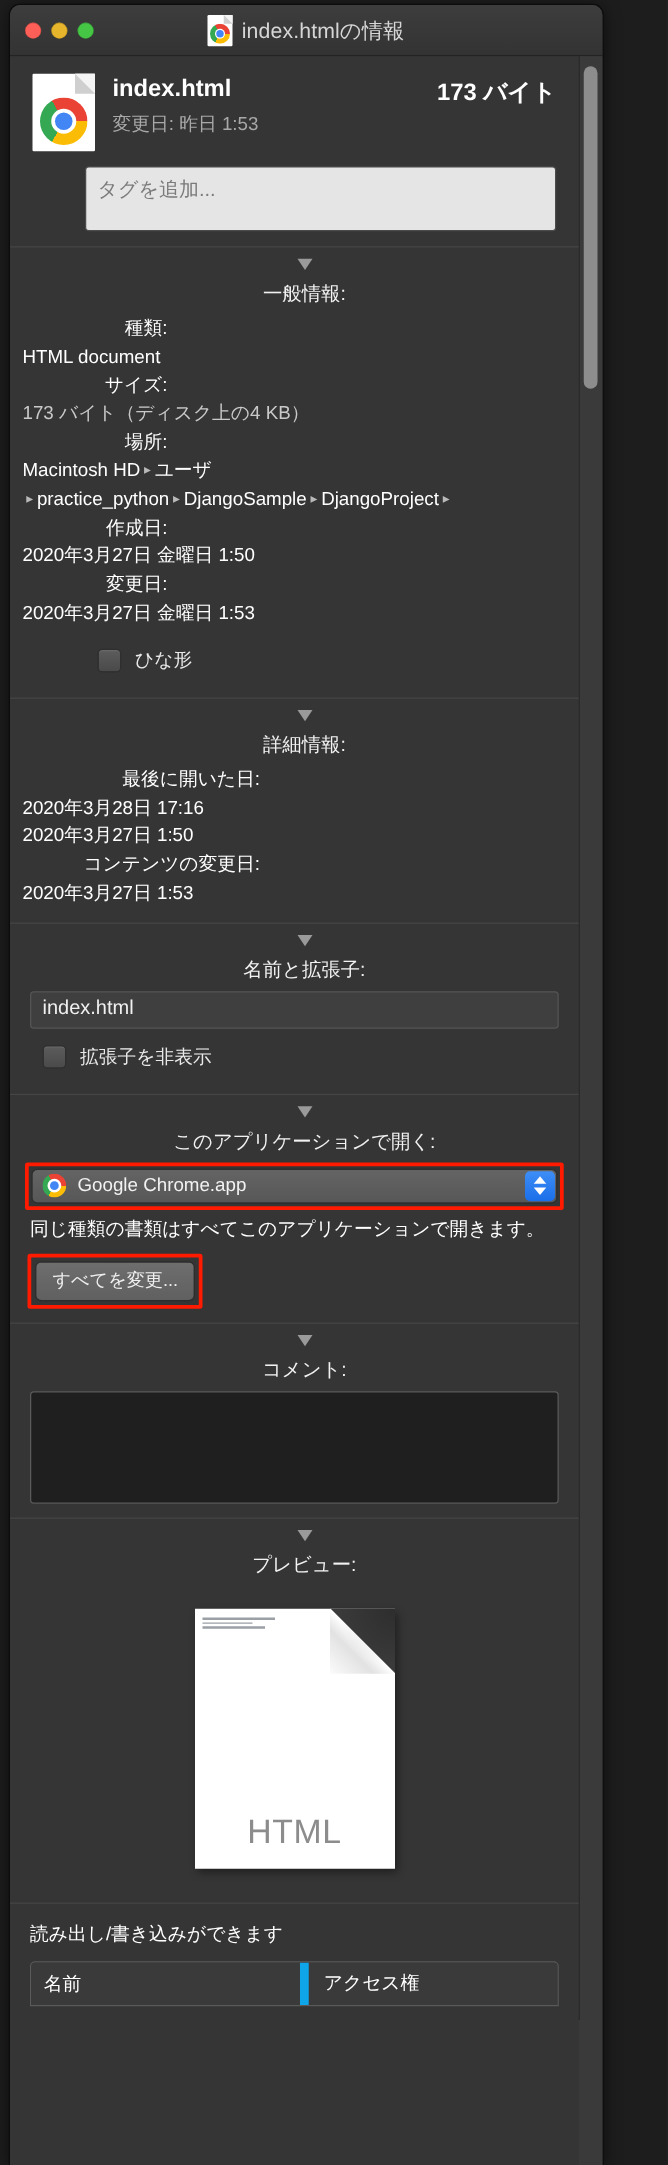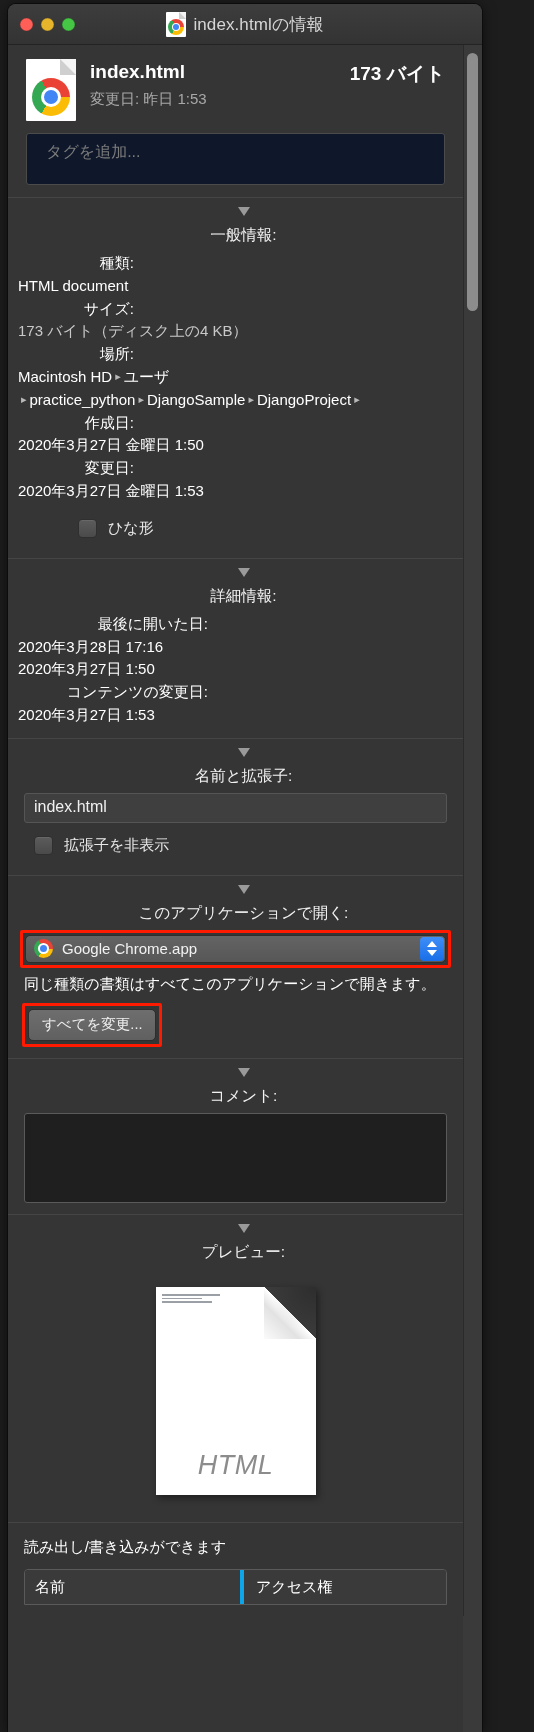--- a/index.html
+++ b/index.html
@@ -97,27 +97,28 @@
   .fname {
     color:#ffffff; font-size:19px; font-weight:bold; line-height:1.15;
   }
   .fsub { color:#a8a8a8; font-size:15px; margin-top:7px; }
   .fsize { color:#ffffff; font-size:19px; font-weight:bold; white-space:nowrap; padding-top:2px; }
 
   
   .tags-wrap { padding: 0 18px 12px 18px; }
   .tags-field {
     height: 52px;
-    background: #0f172a;
+    background: #e5e5e5;
     border: 1px solid #4b4b4b;
     border-radius: 3px;
     color: #7b7b7b;
     font-size: 16px;
-    padding: 8px 19px;
+    padding: 8px 9px;
     box-sizing: border-box;
+    margin-left: 42px;
   }
 
   
   .section { border-top: 1px solid #454545; padding: 9px 0 11px 0; }
   .sec-head {
     display:flex; align-items:center; gap: 9px;
     padding-left: 16px; margin-bottom: 6px; flex-direction: column;
   }
   .tri {
     width:0; height:0;
@@ -232,34 +233,34 @@
   .doc-thumb .curl {
     position:absolute; top:0; right:0; width:52px; height:52px;
     background: radial-gradient(circle at 100% 0%, rgba(0,0,0,.22) 0%, rgba(0,0,0,0) 62%);
   }
   .doc-thumb .code-lines {
     position:absolute; top:7px; left:6px; width:64px;
   }
   .doc-thumb .cl { height:1.5px; background:#9aa0a6; margin-bottom:2px; }
   .doc-thumb .label {
     position:absolute; bottom:14px; left:0; right:0;
-    text-align:center; color:#8c8c8c; font-size:27px; letter-spacing:.5px;font-style:italic;
+    text-align:center; color:#8c8c8c; font-size:27px; letter-spacing:.5px;
   }
 
   
   .share-note { color:#ffffff; font-size:15px; padding: 6px 16px 0 16px; }
   .perm-table {
     margin: 12px 16px 0 16px;
     border: 1px solid #5a5a5a;
     border-radius: 4px 4px 0 0;
     overflow:hidden;
   }
   .perm-head { display:flex; background: #3a3a3a; height: 34px; align-items:center; }
   .perm-head .c1 { flex: 0 0 215px; color:#ffffff; font-size:15px; padding-left: 10px; box-sizing:border-box; }
-  .perm-head .c2 { flex: 1 1 auto; color:#ffffff; font-size:15px; padding-left: 12px; border-left: 4px solid #0ea5e9; height: 34px; line-height: 34px; box-sizing:border-box; }
+  .perm-head .c2 { flex: 1 1 auto; color:#ffffff; font-size:15px; padding-left: 12px; border-left: 7px solid #0ea5e9; height: 34px; line-height: 34px; box-sizing:border-box; }
 </style>
 </head>
 <body>
 
 <div class="window">
 
   <div class="titlebar">
     <div class="traffic">
       <div class="tl red"></div>
       <div class="tl yellow"></div>

